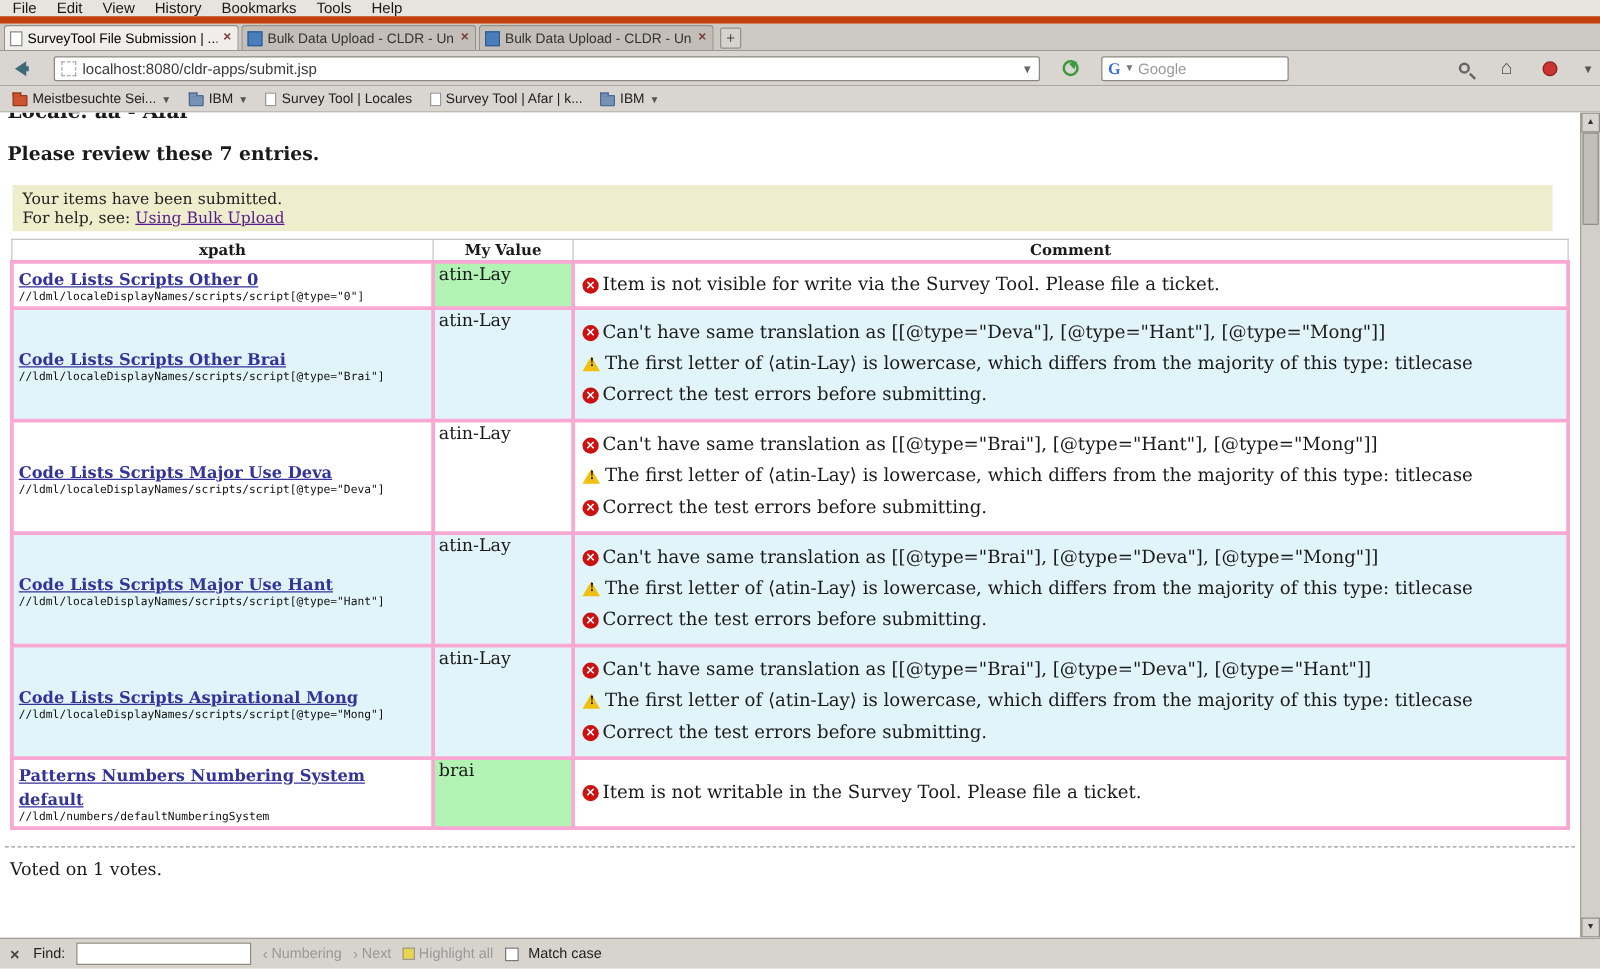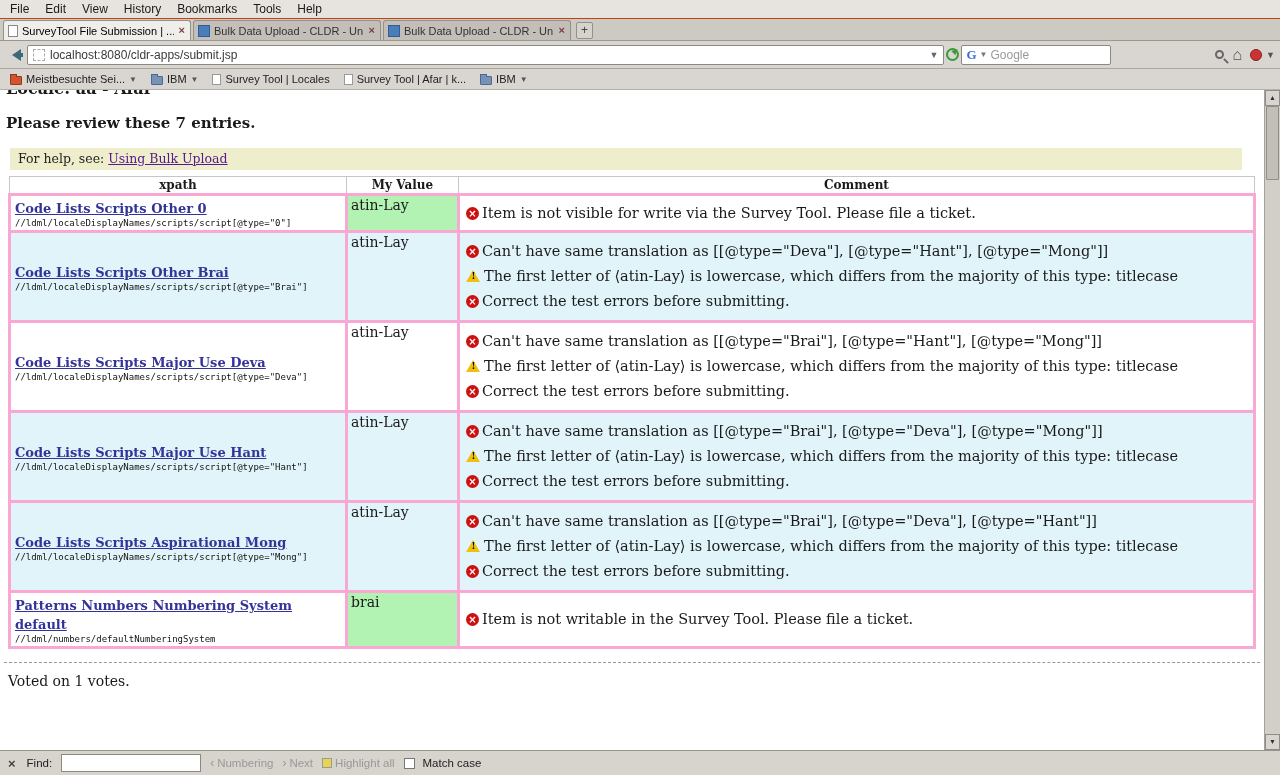--- a/index.html
+++ b/index.html
@@ -1,33 +1,33 @@
 <!DOCTYPE html>
 <html style="--accepted-green: #b2f2b2; --row-alt-blue: #e1f4fa; --notice-yellow: #eeeecd; --error-red: #cc1111; --warning-yellow: #f0c011; --link-navy: #333399; --link-purple: #551a8b; --table-green-border: #55a055;"><head>
 <meta charset="utf-8">
 <style>
   *{margin:0;padding:0;box-sizing:border-box;}
   html,body{width:1280px;height:775px;overflow:hidden;background:#fff;}
   body{font-family:"Liberation Sans",sans-serif;color:#1a1a1a;}
   .window{width:1280px;height:775px;display:flex;flex-direction:column;}
 
   
-  .menubar{height:19px;background:#e7e4df;border-bottom:1px solid #c2410c;display:flex;align-items:center;padding:0 2px;font-size:12px;}
+  .menubar{height:19px;background:#e7e4df;border-bottom:6px solid #c2410c;display:flex;align-items:center;padding:0 2px;font-size:12px;}
   .menu-item{padding:1px 8px 2px;cursor:default;}
 
   .tabbar{height:22px;background:#cdc9c3;padding:1px 3px 0;border-bottom:1px solid #9b978f;display:flex;align-items:flex-end;gap:2px;}
   .tab{width:188px;height:20px;display:flex;align-items:center;gap:4px;padding:0 4px;background:#c3bfb8;border:1px solid #94908a;border-bottom:none;border-radius:3px 3px 0 0;font-size:11px;color:#333;}
   .tab.active{background:#f0eeea;color:#000;}
   .tab-label{flex:1;white-space:nowrap;overflow:hidden;}
   .tab-close{font-weight:bold;color:#7a4040;font-size:11px;line-height:11px;padding:0 1px;}
   .fav-page{width:10px;height:12px;background:#fff;border:1px solid #8a8a8a;flex:none;}
   .fav-blue{width:12px;height:12px;background:#4a7ebb;border:1px solid #2d5d94;flex:none;}
   .newtab-btn{width:17px;height:17px;margin:0 0 1px 3px;border:1px solid #94908a;border-radius:2px;background:#d6d2cc;color:#444;font-size:12px;line-height:14px;text-align:center;}
 
-  .navbar{height:28px;background:#d9d5d0;border-bottom:1px solid #aaa69f;display:flex;align-items:center;padding:0 5px;gap:2px;}
+  .navbar{height:28px;background:#d9d5d0;border-bottom:1px solid #aaa69f;display:flex;align-items:center;padding:0 5px;gap:18px;}
   .back-btn{width:20px;height:18px;position:relative;flex:none;}
   .back-btn::before{content:"";position:absolute;left:1px;top:3px;border:6px solid transparent;border-right:9px solid #3d6a77;}
   .back-btn::after{content:"";position:absolute;left:11px;top:7px;width:7px;height:4px;background:#3d6a77;}
   .urlbar{flex:1;height:20px;background:#fff;border:1px solid #8d897f;border-radius:2px;display:flex;align-items:center;padding:0 5px;gap:5px;font-size:12px;color:#3a3a3a;}
   .favicon-ph{width:12px;height:12px;border:1px dashed #aaa;flex:none;}
   .url-caret{margin-left:auto;color:#666;font-size:9px;}
   .reload-btn{width:13px;height:13px;border:2px solid #3a9a3a;border-radius:50%;position:relative;flex:none;}
   .reload-btn::after{content:"";position:absolute;right:-4px;top:-3px;border:3px solid transparent;border-left:6px solid #3a9a3a;transform:rotate(-45deg);}
   .searchbar{width:150px;height:20px;background:#fff;border:1px solid #8d897f;border-radius:2px;display:flex;align-items:center;padding:0 4px;gap:3px;font-size:12px;}
   .g-logo{color:#3a6fd8;font-weight:bold;font-family:"Liberation Serif",serif;font-size:13px;}
@@ -177,20 +177,21 @@
   </div>
 
   <div class="content">
     <div class="page-inner">
       <div class="clipped-heading">
         <span>Locale: aa - Afar</span>
       </div>
       <div class="review-heading">Please review these 7 entries.</div>
 
       <div class="notice">
+        <div>Your items have been submitted.</div>
         <div><span>For help, see: </span><a href="#" class="notice-link">Using Bulk Upload</a></div>
       </div>
 
       <table class="review-table">
         <colgroup>
             <col style="width:337px">
             <col style="width:112px">
             <col>
           </colgroup>
         <tbody>

